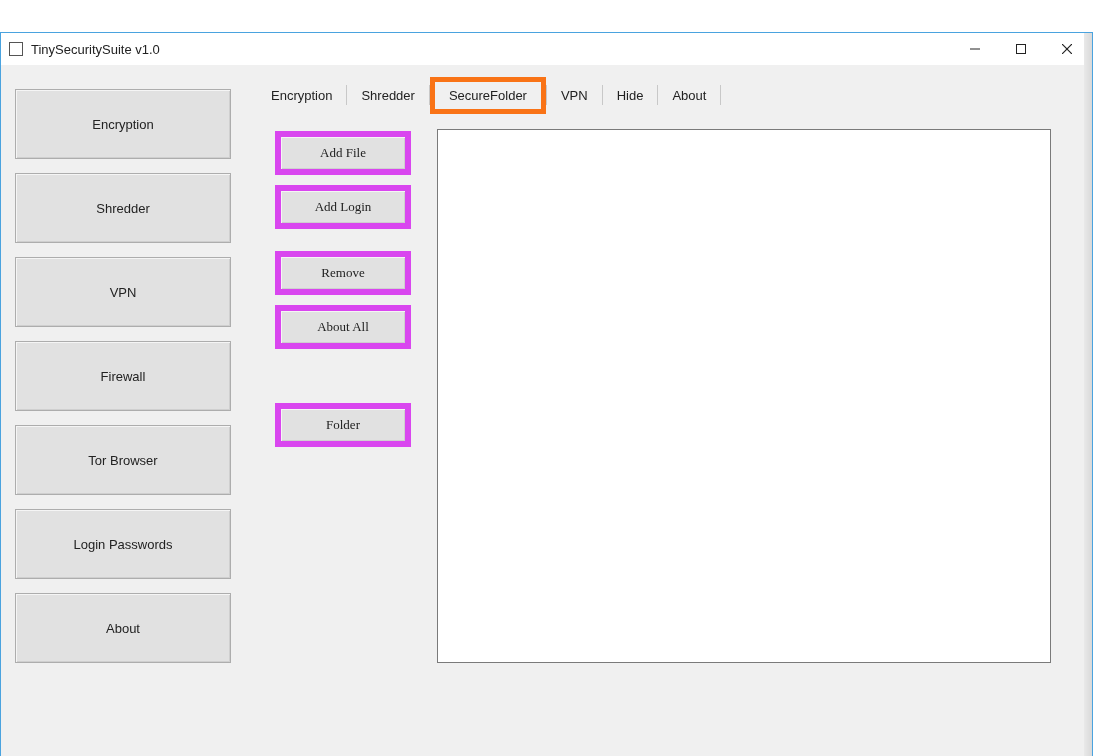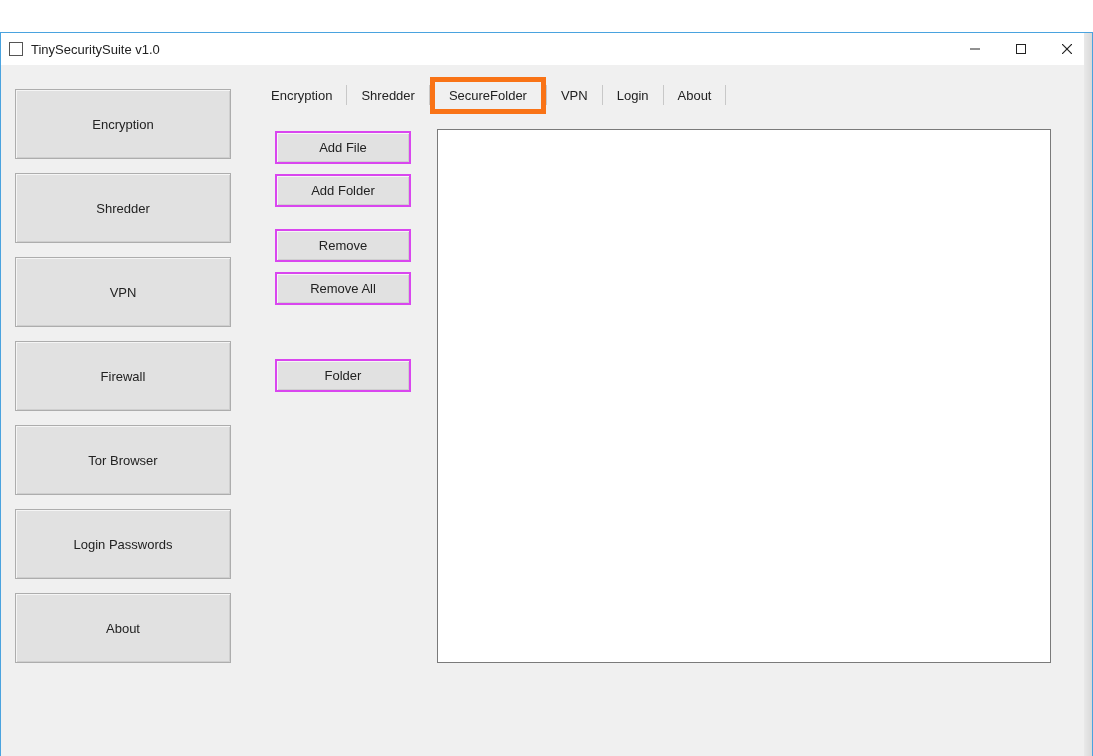--- a/index.html
+++ b/index.html
@@ -101,27 +101,28 @@
     top: 50px; bottom: 0;
   }
 
   .action-col {
     position: absolute;
     left: 24px; top: 2px;
     width: 136px;
     display: flex; flex-direction: column;
   }
   .act-btn {
-    height: 33px;
+    height: 44px;
     background: #e1e1e1;
-    border: 2px solid #d946ef;
+    border: 6px solid #d946ef;
     box-shadow: inset 1px 1px 0 #f5f5f5, inset -1px -1px 0 #cfcfcf;
     display: flex; align-items: center; justify-content: center;
     font-size: 13px;
     cursor: default;
+    font-family: Liberation Serif, serif;
   }
   .gap-sm { height: 10px; }
   .gap-md { height: 22px; }
   .gap-lg { height: 44px; }
 
   .listbox {
     position: absolute;
     left: 186px; top: 0;
     width: 614px; height: 534px;
     background: #ffffff;
@@ -195,43 +196,43 @@
 
       <div class="tabs">
         <div class="tab"><span>Encryption</span></div>
         <div class="tab-sep"></div>
         <div class="tab"><span>Shredder</span></div>
         <div class="tab-sep"></div>
         <div class="tab active"><span>SecureFolder</span></div>
         <div class="tab-sep"></div>
         <div class="tab"><span>VPN</span></div>
         <div class="tab-sep"></div>
-        <div class="tab"><span>Login</span></div>
+        <div class="tab"><span>Hide</span></div>
         <div class="tab-sep"></div>
         <div class="tab"><span>About</span></div>
         <div class="tab-sep"></div>
       </div>
 
       <div class="tab-body">
 
         <div class="action-col">
           <div class="act-btn">
               <span>Add File</span>
             </div>
           <div class="gap-sm"></div>
           <div class="act-btn">
-              <span>Add Folder</span>
+              <span>Add Login</span>
             </div>
           <div class="gap-md"></div>
           <div class="act-btn">
               <span>Remove</span>
             </div>
           <div class="gap-sm"></div>
           <div class="act-btn">
-              <span>Remove All</span>
+              <span>About All</span>
             </div>
           <div class="gap-lg"></div>
           <div class="gap-sm"></div>
           <div class="act-btn">
               <span>Folder</span>
             </div>
         </div>
 
         <div class="listbox"></div>
 

